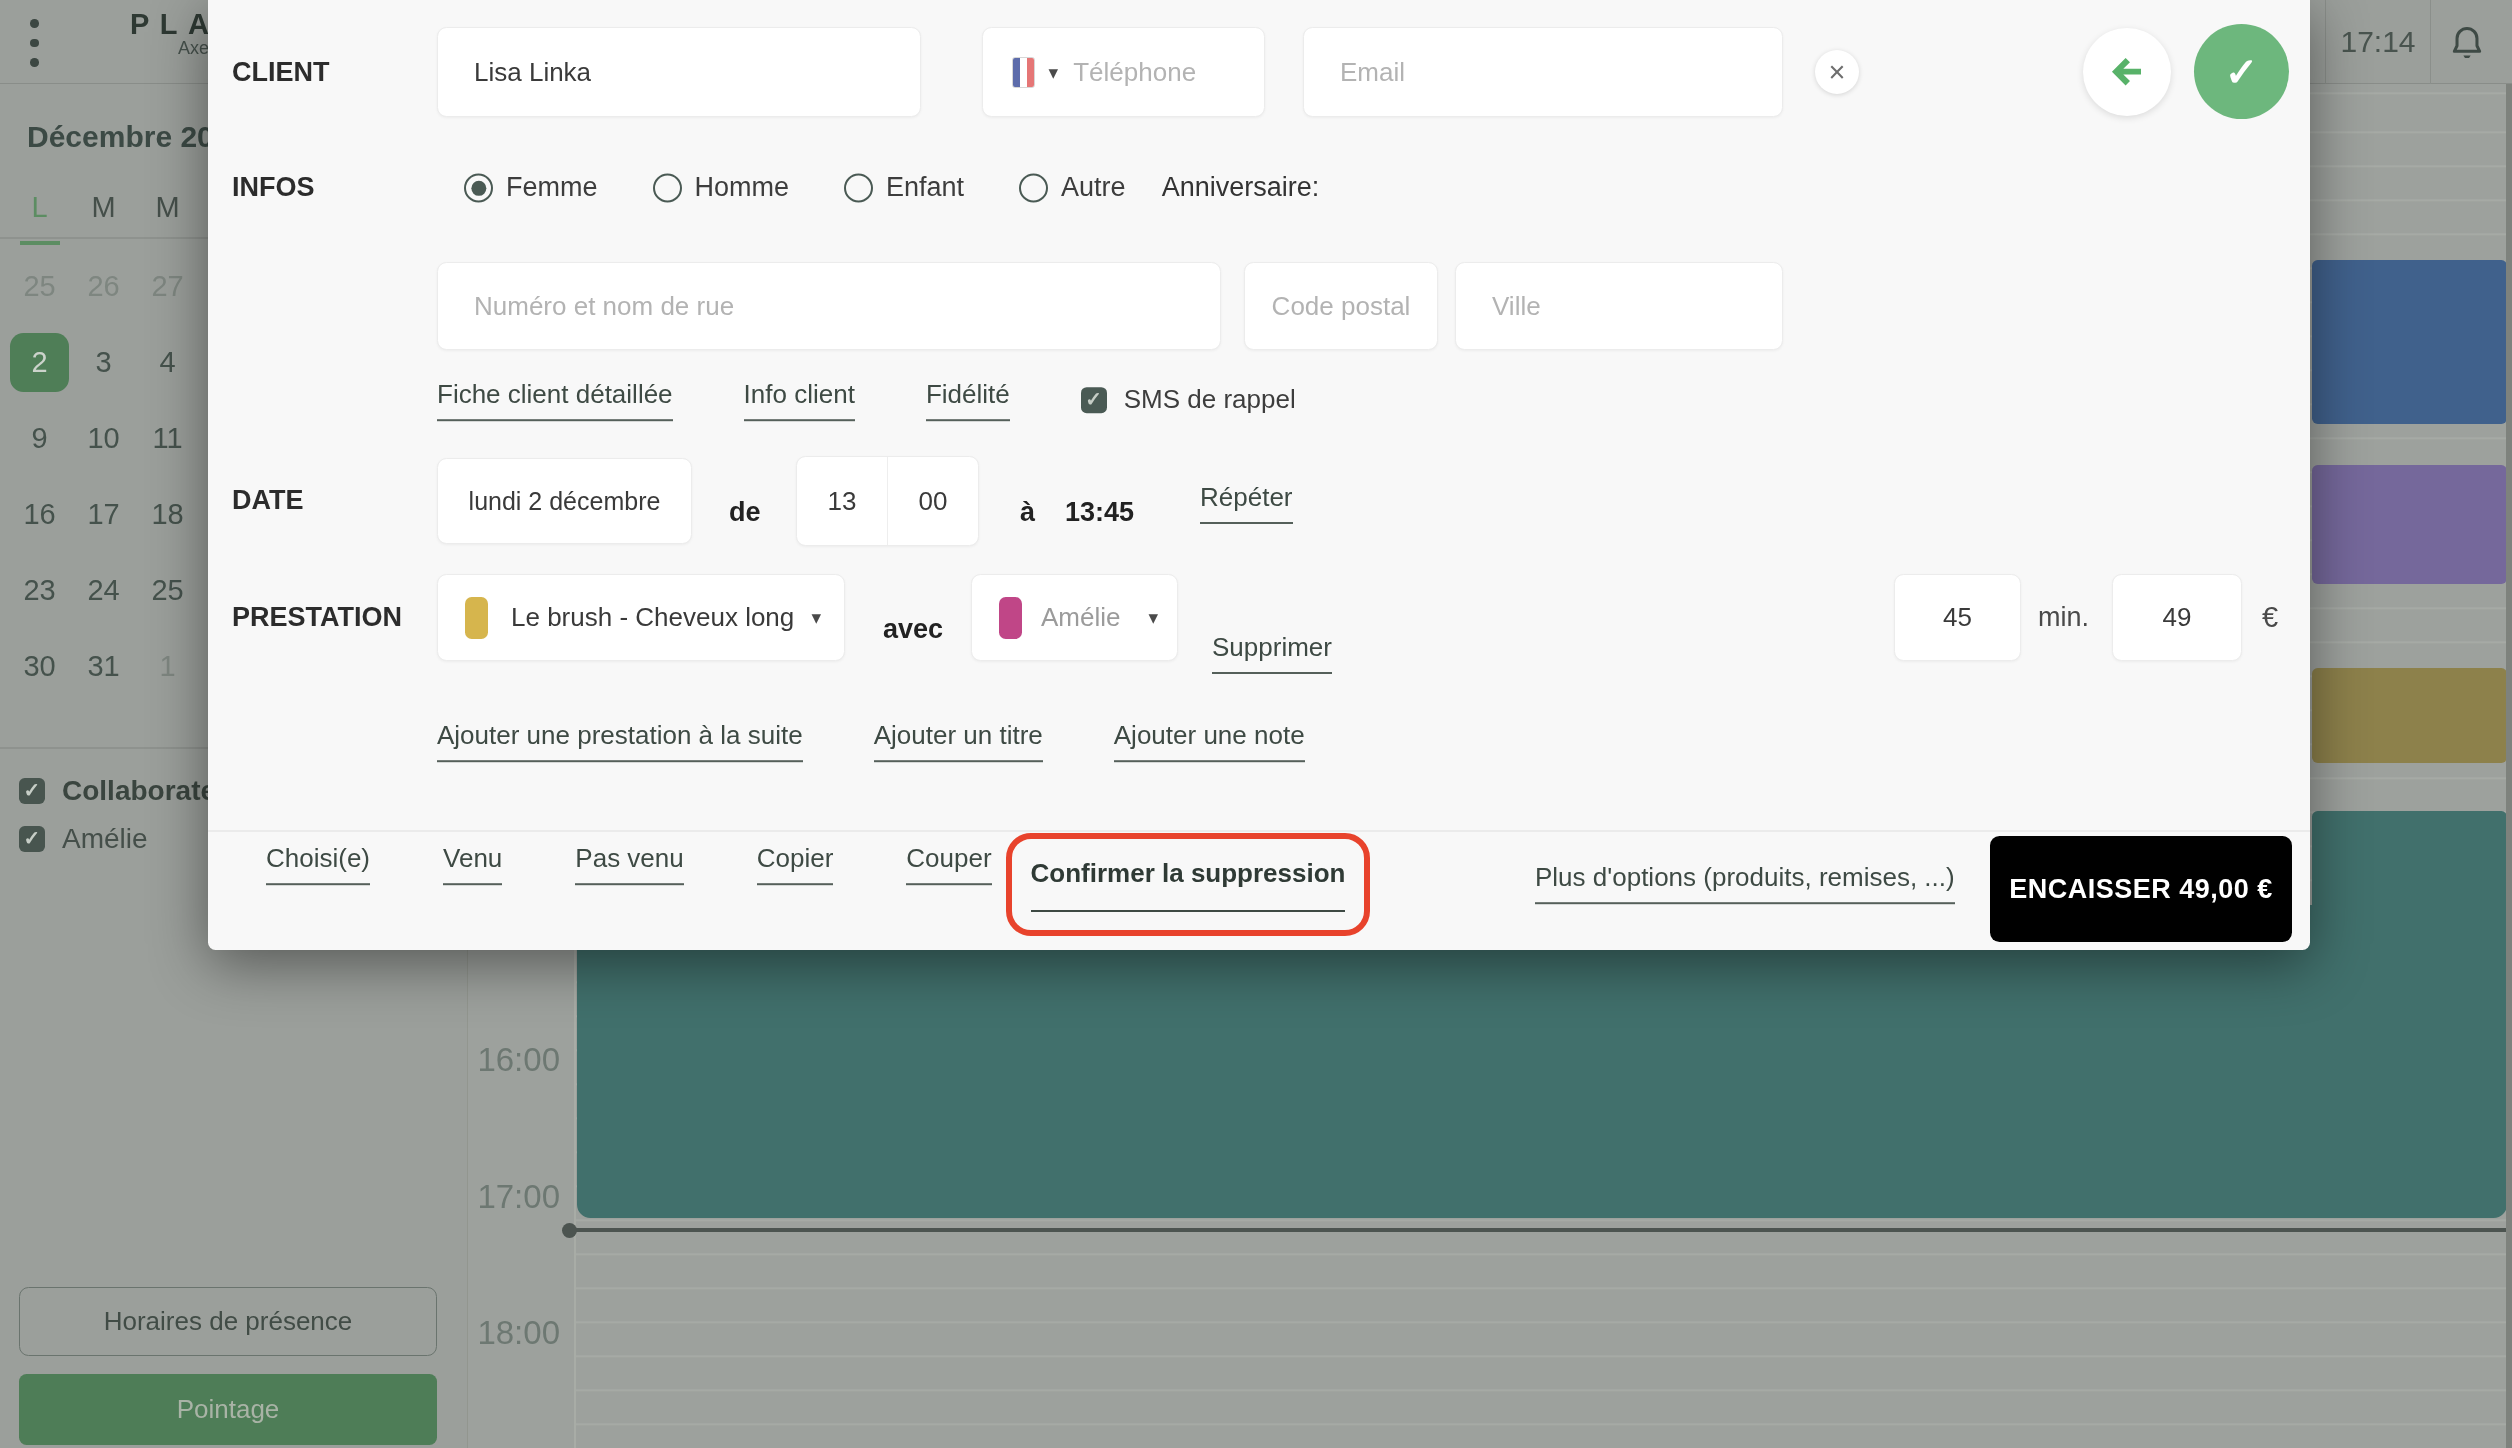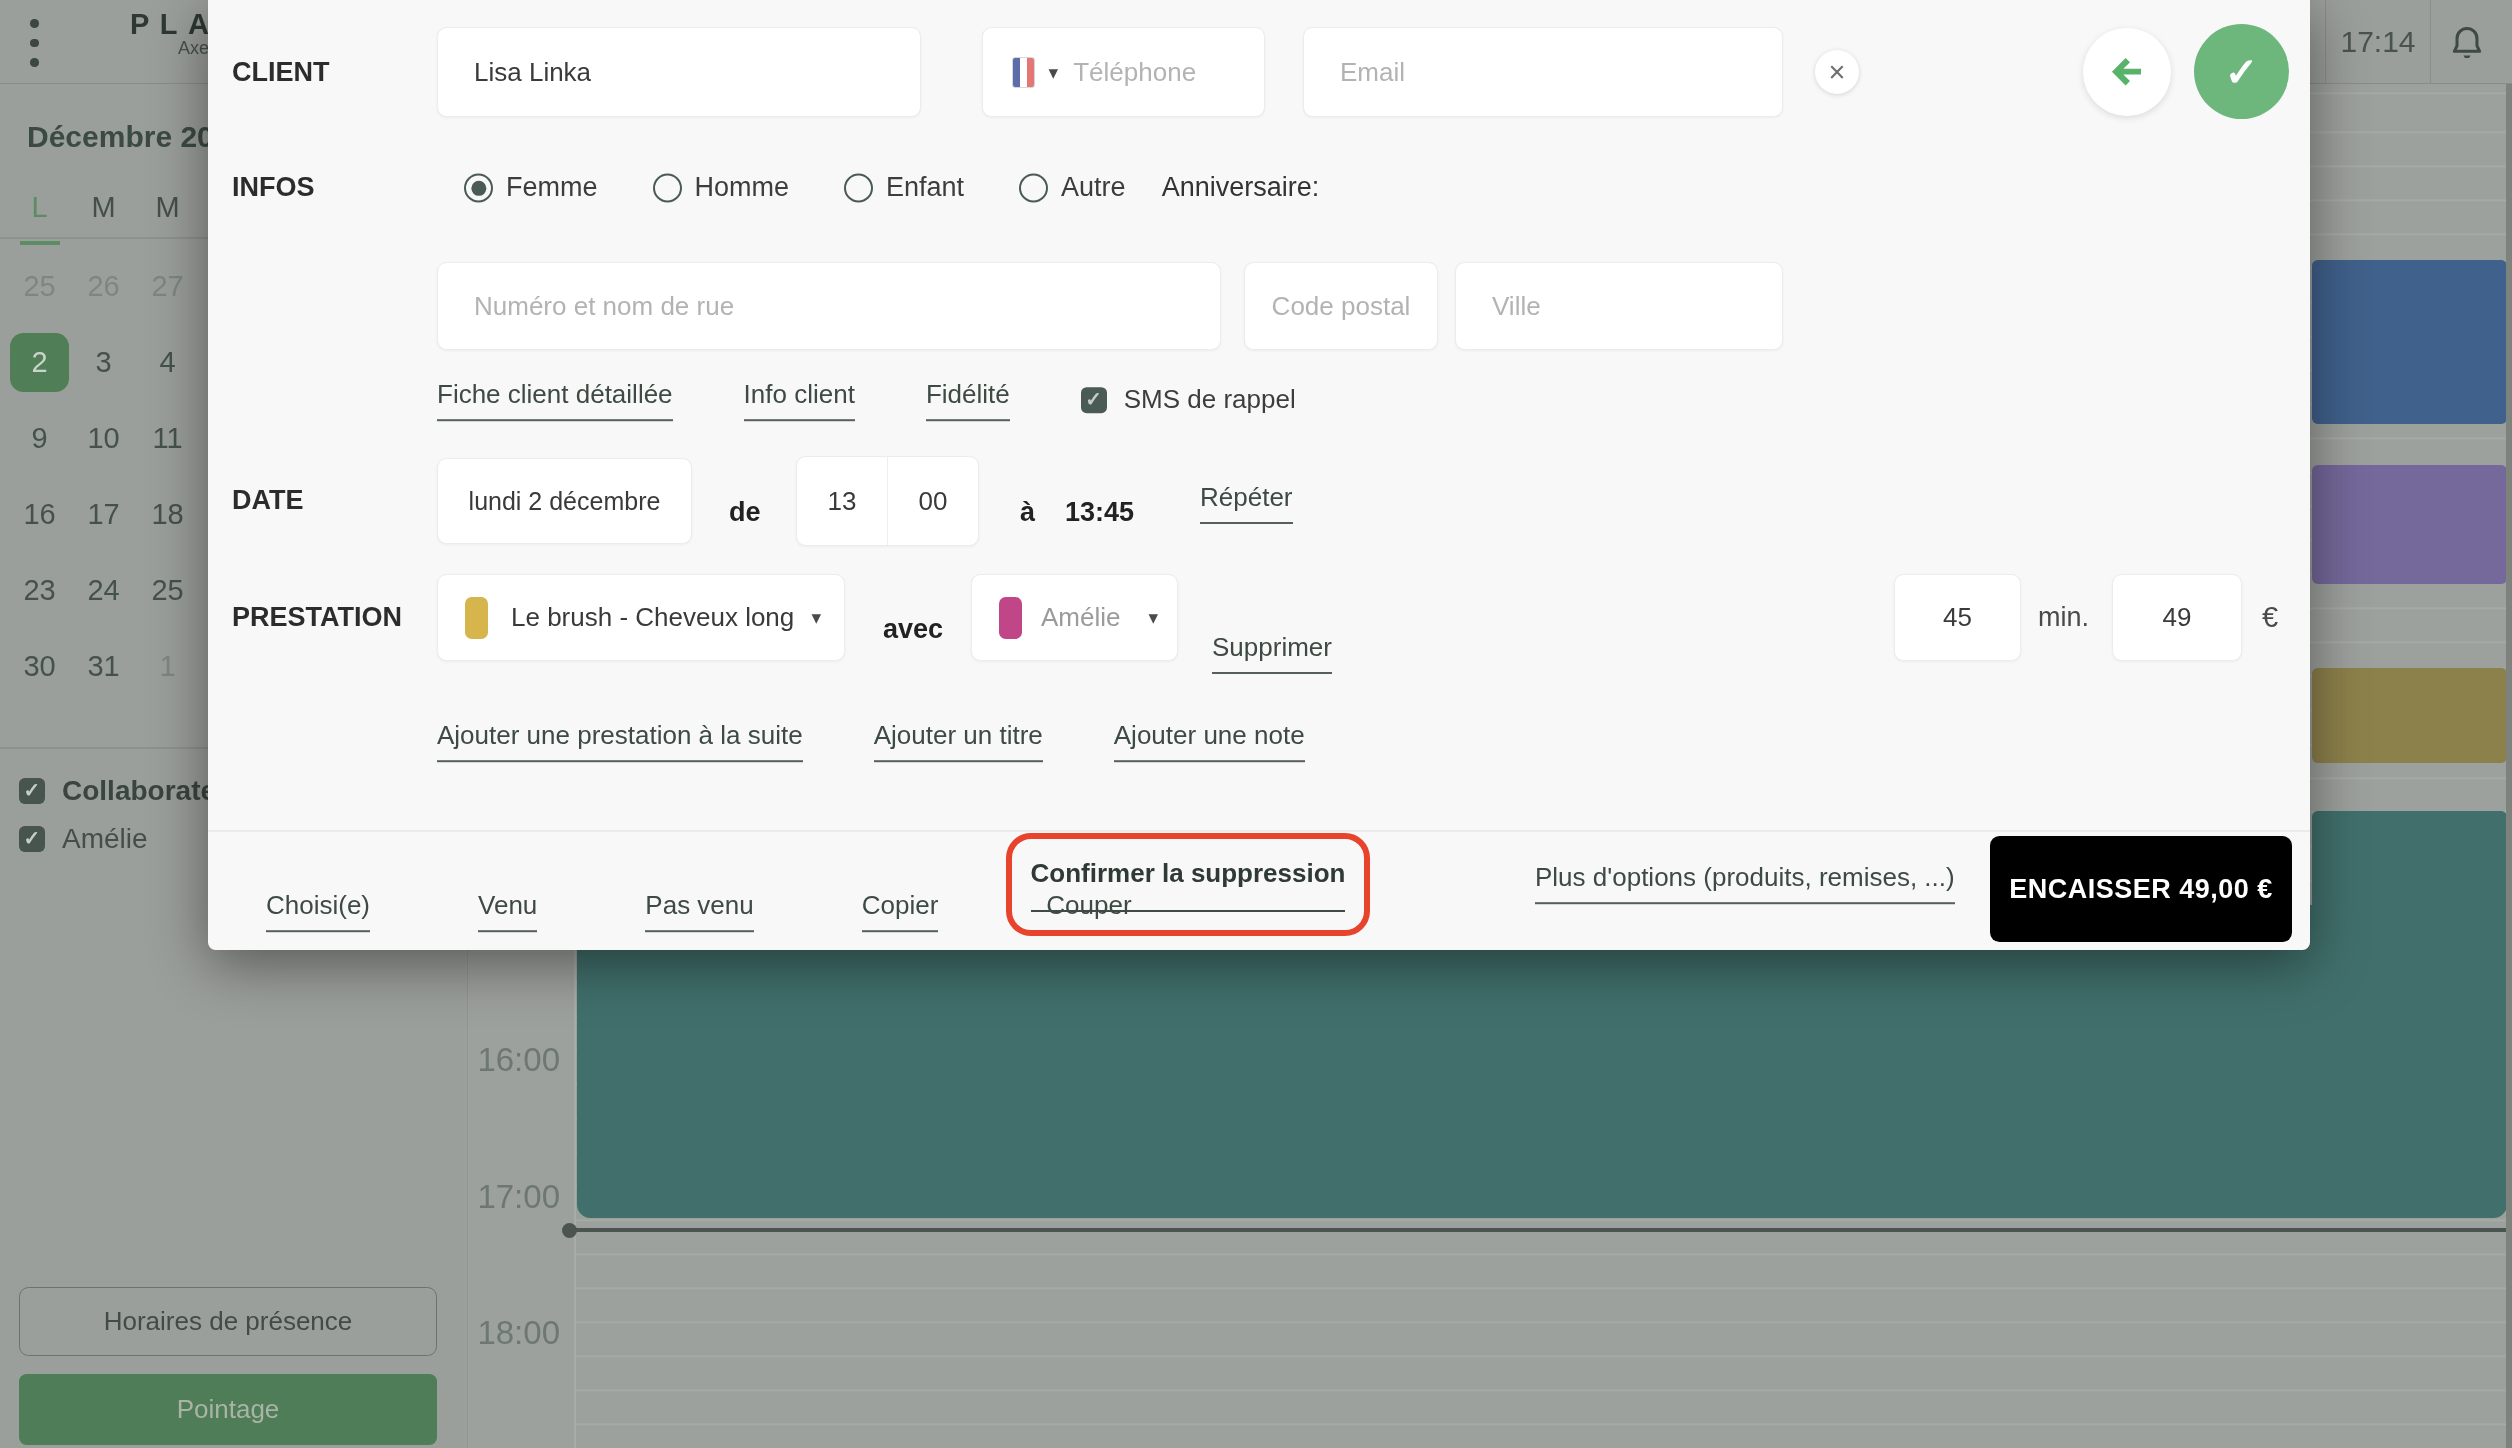--- a/index.html
+++ b/index.html
@@ -82,21 +82,21 @@
   .link { color:#3e4a44; font-size:26px; padding-bottom:8.6px; border-bottom:2.9px solid #55605a; cursor:pointer; white-space:nowrap; }
   .links-row { position:absolute; left:229px; top:400px; transform:translateY(-50%); display:flex; align-items:center; gap:71px; }
   .sms-group { display:flex; align-items:center; gap:17px; cursor:pointer; }
   .sms-group .cbx { background:#4a5a54; }
   .sms-label { font-size:26px; color:#3d3d3d; }
   .bold-inline { position:absolute; font-size:27px; font-weight:bold; color:#222; transform:translateY(-50%);margin-top:12px; }
   .swatch { width:23px; height:42px; border-radius:6.7px; margin-left:27px; flex:0 0 auto; }
   .grow { flex:1; }
   .add-links-row { position:absolute; left:229px; top:741px; transform:translateY(-50%); display:flex; gap:71px; }
   .footer-divider { position:absolute; left:0; top:830px; width:2102px; height:1.9px; background:#ebebeb; }
-  .footer-links { position:absolute; left:58px; top:911px; transform:translateY(-50%); display:flex; gap:108px; }
+  .footer-links { position:absolute; left:58px; top:864px; transform:translateY(-50%); display:flex; gap:73px; }
   .confirm-box { position:absolute; left:798px; top:833px; width:364px; height:103px; border:6.7px solid #e8432c; border-radius:25px;
                  display:flex; align-items:center; justify-content:center; }
   .confirm-link { font-size:26px; font-weight:bold; color:#2f3a35; padding-bottom:21px; border-bottom:2.9px solid #3e4a44; cursor:pointer; white-space:nowrap; }
   .more-link { position:absolute; left:1327px; top:883px; transform:translateY(-50%); }
   .btn-checkout { position:absolute; left:1782px; top:836px; width:302px; height:106px; background:#000000; border-radius:9.5px;
                   display:flex; align-items:center; justify-content:center; font-size:27px; font-weight:bold; color:#fff;
                   letter-spacing:0.5px; cursor:pointer; white-space:nowrap; }
 </style>
 </head>
 <body>

